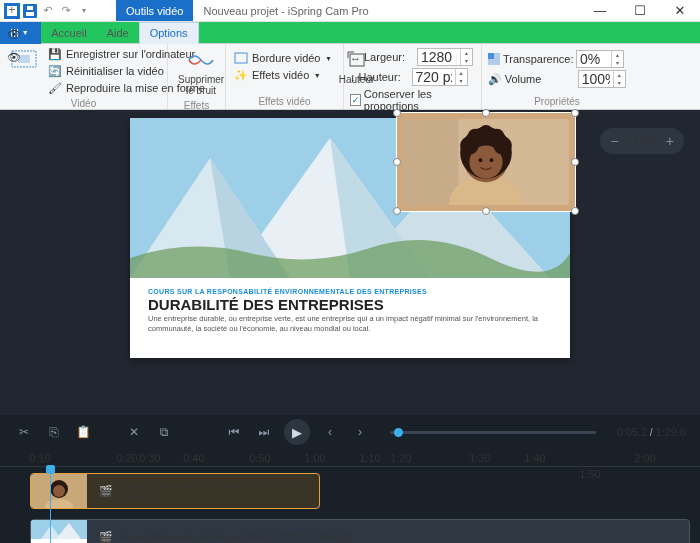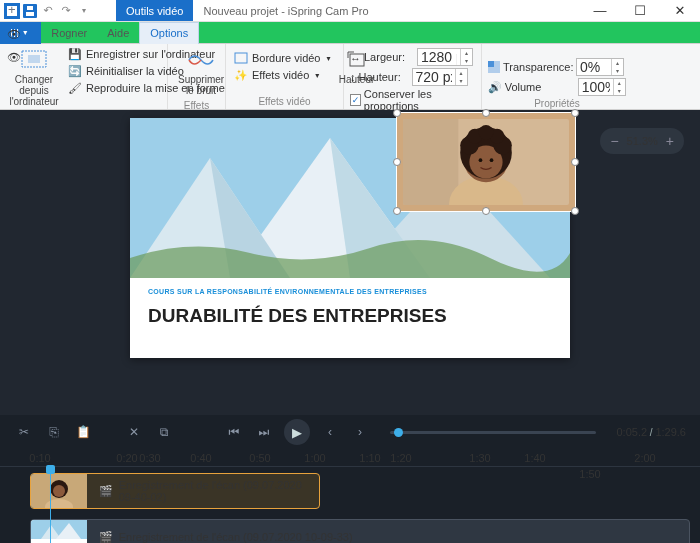--- a/index.html
+++ b/index.html
@@ -35,21 +35,21 @@
 .spin .ar{width:12px;display:flex;flex-direction:column;border-left:1px solid #ccc}
 .spin .ar span{height:8px;font-size:6px;text-align:center;line-height:8px;color:#666}
 .canvas-area{background:#212730;height:305px;position:relative;display:flex;align-items:flex-start;justify-content:center;padding-top:8px}
 .zoom-pill{position:absolute;right:16px;top:18px;background:#2e3640;border-radius:14px;padding:5px 10px;display:flex;align-items:center;gap:8px;color:#aab;font-size:11px}
 .zoom-pill .zb{color:#889;font-size:14px}
 .page{width:440px;height:240px;background:#fff;position:relative;box-shadow:0 2px 8px rgba(0,0,0,.4)}
 .hero{height:160px;background:linear-gradient(135deg,#8bc5e8 0%,#a8d4ec 50%,#7ab5d9 100%);position:relative;overflow:hidden}
 .building{position:absolute;inset:0}
 .page-body{padding:10px 18px}
 .eyebrow{color:#1a8fd9;font-size:7px;font-weight:600;letter-spacing:.3px}
-.headline{font-size:19px;font-weight:700;color:#222;margin:10px 0}
+.headline{font-size:15px;font-weight:700;color:#222;margin:1px 0}
 .bodytext{font-size:7.5px;color:#555;line-height:1.3}
 .webcam-overlay{position:absolute;right:-6px;top:-6px;width:180px;height:100px;border:1px solid #fff;background:#cfa87d}
 .handle{position:absolute;width:8px;height:8px;background:#fff;border:1px solid #888;border-radius:50%}
 .h-tl{left:-4px;top:-4px}.h-tr{right:-4px;top:-4px}.h-bl{left:-4px;bottom:-4px}.h-br{right:-4px;bottom:-4px}
 .h-t{left:50%;top:-4px;margin-left:-4px}.h-b{left:50%;bottom:-4px;margin-left:-4px}
 .h-l{left:-4px;top:50%;margin-top:-4px}.h-r{right:-4px;top:50%;margin-top:-4px}
 .person{position:absolute;inset:6px;border-radius:2px;overflow:hidden;display:flex;align-items:center;justify-content:center}
 .player{height:34px;background:#1a2028;display:flex;align-items:center;padding:0 14px;gap:10px}
 .pbtn{width:20px;height:20px;color:#8a95a5;display:flex;align-items:center;justify-content:center;font-size:12px}
 .playbtn{width:26px;height:26px;border-radius:50%;background:#2d3540;color:#cdd;display:flex;align-items:center;justify-content:center;font-size:13px}
@@ -98,36 +98,35 @@
   <div class="title-text">Nouveau projet - iSpring Cam Pro</div>
   <div class="winbtns">
     <div class="winbtn">—</div>
     <div class="winbtn">☐</div>
     <div class="winbtn">✕</div>
   </div>
 </div>
 
 <div class="tabs">
   <div class="file-tab">III</div>
-  <div class="tab">Rogner</div>
+  <div class="tab">Accueil</div>
   <div class="tab">Aide</div>
   <div class="tab context">Options</div>
 </div>
 
 <div class="ribbon">
   <div class="ribgrp" style="width:168px">
     <div class="ribgrp-body">
       <div class="bigbtn">
         <div class="bigbtn-icon">
             <svg width="28" height="22">
               <rect x="2" y="2" width="24" height="16" fill="none" stroke="#4a90d9" stroke-dasharray="2 1"></rect>
               <rect x="8" y="6" width="12" height="8" fill="#4a90d9" opacity=".3"></rect>
             </svg>
           </div>
-        <div class="bigbtn-label">Changer depuis l'ordinateur</div>
       </div>
       <div class="smallbtns">
         <div class="smallbtn disabled">
             <span class="ic">💾</span>
             <span>Enregistrer sur l'ordinateur</span>
           </div>
         <div class="smallbtn">
             <span class="ic">🔄</span>
             <span>Réinitialiser la vidéo</span>
           </div>
@@ -216,21 +215,21 @@
           <span class="chk">✓</span>
           <span>Conserver les proportions</span>
         </div>
       </div>
     </div>
     <div class="ribgrp-title">Taille</div>
   </div>
 
   <div class="ribgrp" style="width:150px;border-right:none">
     <div class="ribgrp-body">
-      <div class="sizegrp" style="margin-top:12px">
+      <div class="sizegrp" style="margin-top:4px">
         <div class="sizerow">
           <span class="ic">
               <svg width="12" height="12">
                 <rect width="12" height="12" fill="#4a90d9" opacity=".4"></rect>
                 <rect width="6" height="6" fill="#4a90d9"></rect>
               </svg>
             </span>
           <label style="width:70px">Transparence:</label>
           <div class="spin">
               <input style="width: 34px;" value="0%">
@@ -271,20 +270,21 @@
         <polygon points="100,160 200,20 300,160" fill="#e8f0f6"></polygon>
         <polygon points="220,160 320,50 420,160" fill="#cde0ea"></polygon>
         <polygon points="80,40 160,160 100,160" fill="#b8d4e2"></polygon>
         <polygon points="200,20 300,160 220,160" fill="#c0dae6"></polygon>
         <path d="M0 140 Q60 120 120 135 T240 130 T360 140 T440 135 L440 160 L0 160 Z" fill="#6a9a5a" opacity=".7"></path>
       </svg>
     </div>
     <div class="page-body">
       <div class="eyebrow">COURS SUR LA RESPONSABILITÉ ENVIRONNEMENTALE DES ENTREPRISES</div>
       <div class="headline">DURABILITÉ DES ENTREPRISES</div>
+      <div class="bodytext">Une entreprise durable, ou entreprise verte, est une entreprise qui a un impact négatif minimal sur l'environnement, la communauté, la société ou l'économie, au niveau mondial ou local.</div>
     </div>
     <div class="webcam-overlay">
       <div class="person">
         <svg width="100%" height="100%" viewBox="0 0 180 100" preserveAspectRatio="xMidYMid slice">
           <rect width="180" height="100" fill="#d4b896"></rect>
           <rect x="0" y="0" width="60" height="100" fill="#c8ac8a"></rect>
           <ellipse cx="90" cy="95" rx="40" ry="30" fill="#d9b88a"></ellipse>
           <circle cx="90" cy="48" r="24" fill="#8b5a3c"></circle>
           <circle cx="90" cy="40" r="28" fill="#2a1810"></circle>
           <circle cx="90" cy="50" r="18" fill="#8b5a3c"></circle>
@@ -328,21 +328,21 @@
     </div>
   <div class="timecode"><span>0:05.2</span> / <span>1:29.6</span></div>
 </div>
 
 <div class="timeline">
   <div class="addbtn">+</div>
   <div class="ruler" id="ruler">
       <span class="rlabel" style="left: 40px;">0:10</span>
       <span class="rlabel" style="left: 95px; margin-left: 32px;">0:20</span>
       <span class="rlabel" style="left: 150px;">0:30</span>
-      <span class="rlabel" style="left: 201px;">0:40</span>
+      <span class="rlabel" style="left: 194px;">0:40</span>
       <span class="rlabel" style="left: 260px;">0:50</span>
       <span class="rlabel" style="left: 315px;">1:00</span>
       <span class="rlabel" style="left: 370px;">1:10</span>
       <span class="rlabel" style="left: 401px; text-align: right;">1:20</span>
       <span class="rlabel" style="left: 480px;">1:30</span>
       <span class="rlabel" style="left: 535px;">1:40</span>
       <span class="rlabel" style="left: 590px; margin-top: 16px;">1:50</span>
       <span class="rlabel" style="left: 645px;">2:00</span>
     </div>
   <div class="tl-left">

